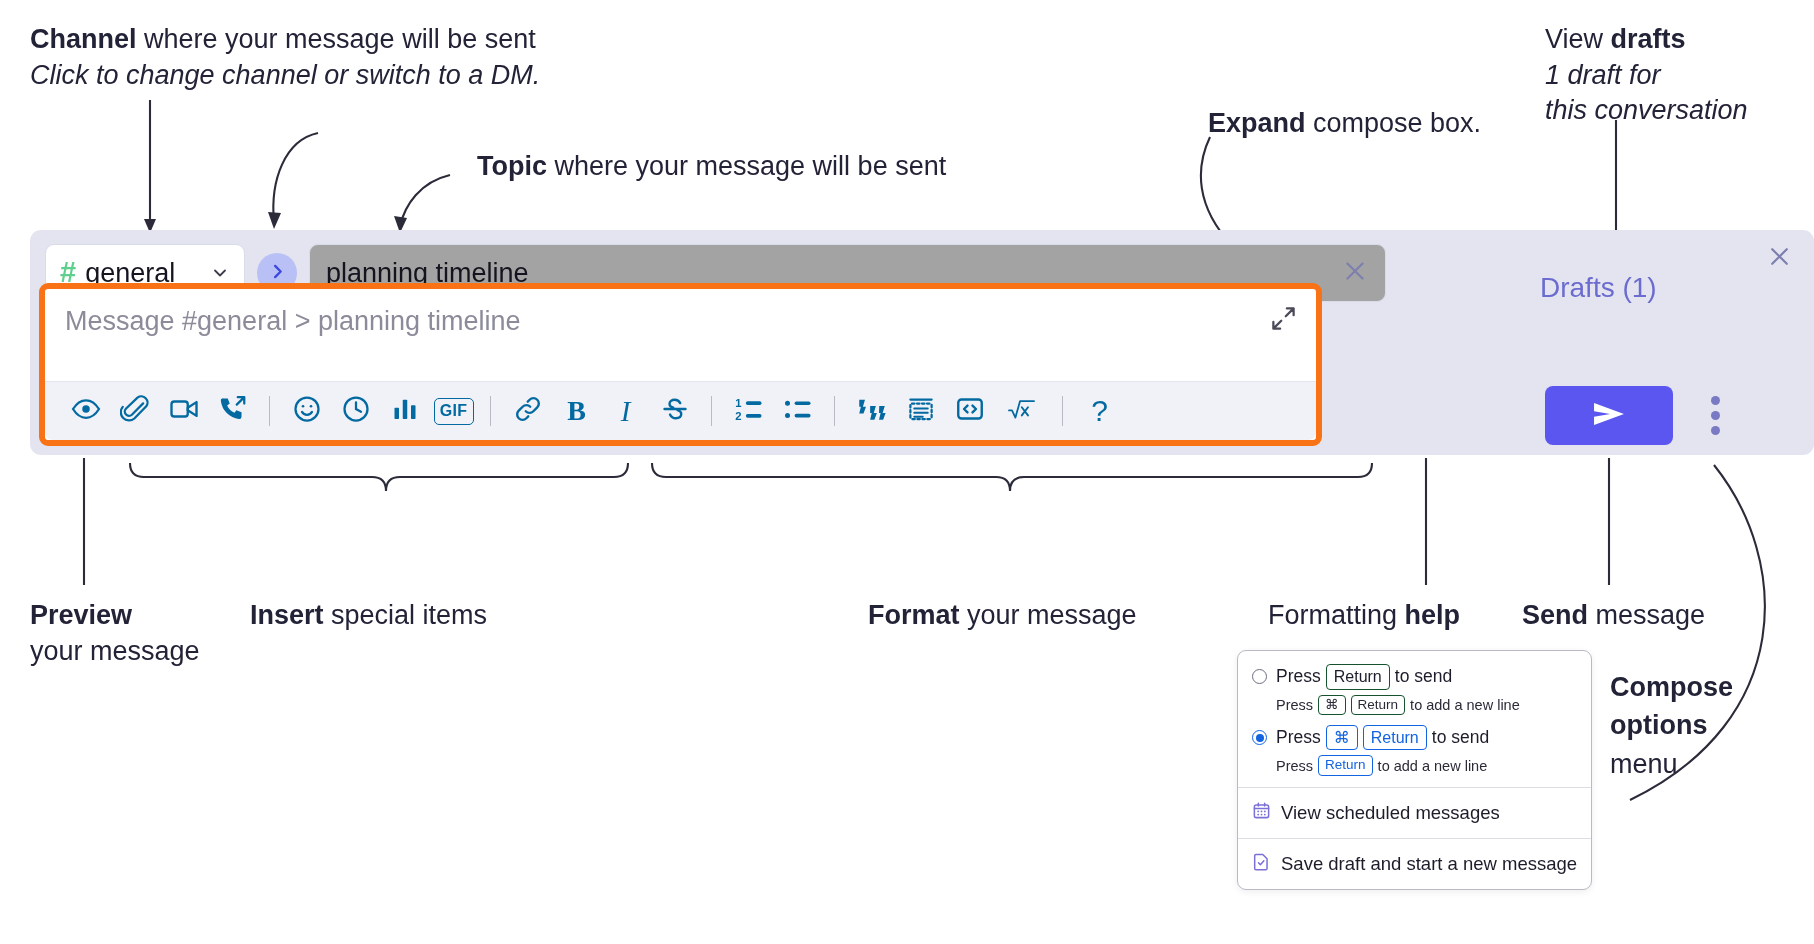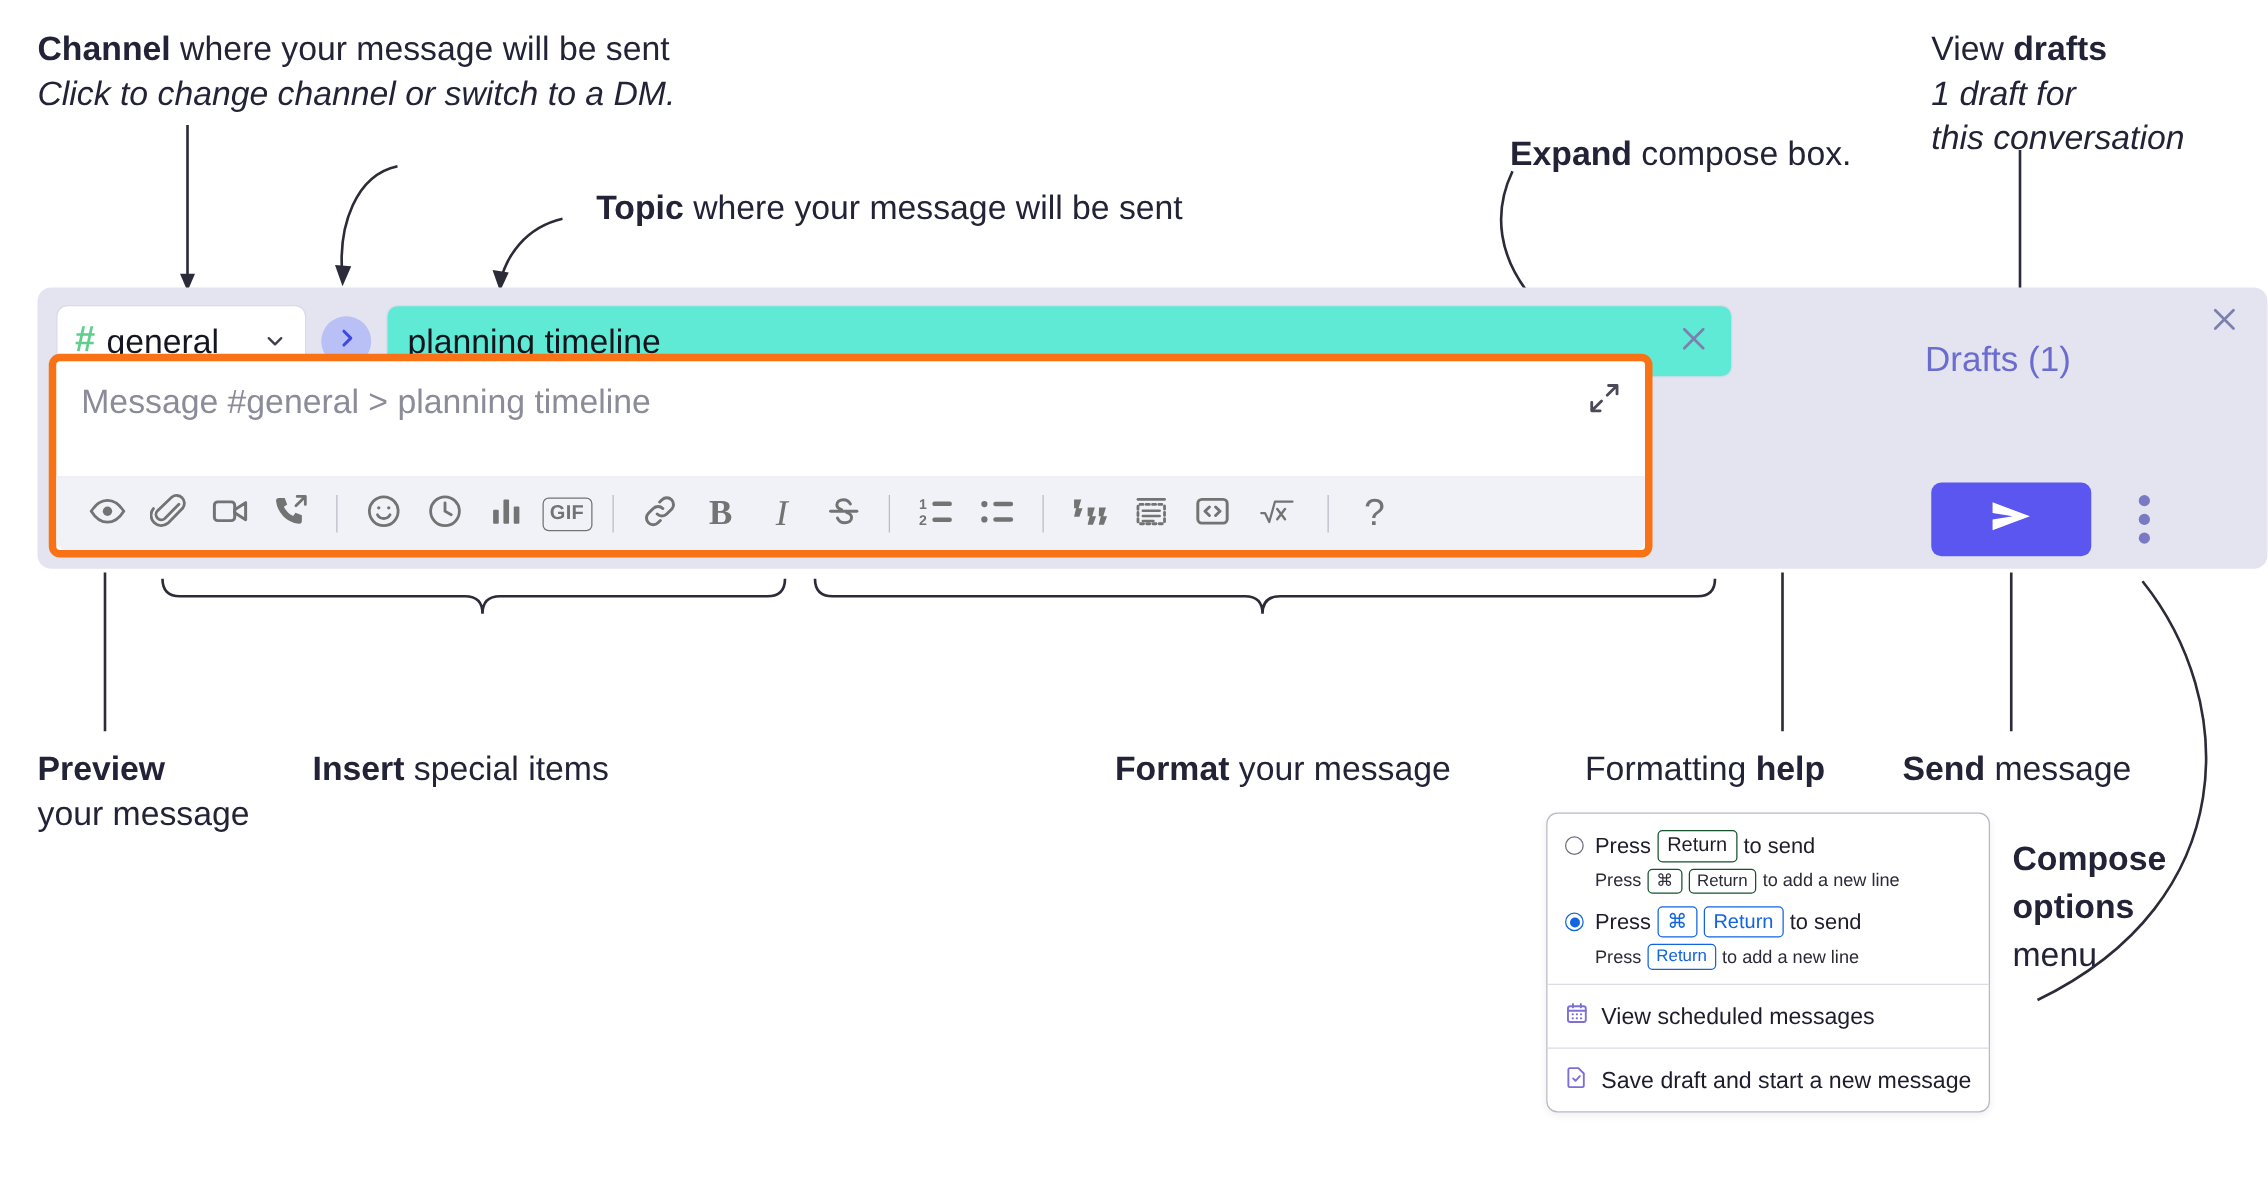--- a/index.html
+++ b/index.html
@@ -48,21 +48,21 @@
   .chev svg { width:20px; height:20px; }
 
   .goto-btn {
     width:40px; height:40px; border-radius:50%; background:#b9c0f5;
     display:flex; align-items:center; justify-content:center; margin:0 12px;
     cursor:pointer; flex:none;
   }
   .goto-btn svg { width:19px; height:19px; color:#3d48e0; }
 
   .topic-field {
-    width:1077px; height:58px; background:#5eead4; border:1px solid #d9dbe9;
+    width:1077px; height:58px; background:#a3a3a3; border:1px solid #d9dbe9;
     border-radius:9px; display:flex; align-items:center; padding:0 8px 0 16px;
   }
   .topic-value { font-size:27px; color:#14141e; flex:1; }
   .topic-clear {
     width:44px; height:44px; display:flex; align-items:center; justify-content:center;
     color:#7d7fae; cursor:pointer;
   }
   .topic-clear svg { width:26px; height:26px; }
 
   .drafts-link {
@@ -86,21 +86,21 @@
   }
   .expand-btn svg { width:27px; height:27px; }
 
   .toolbar {
     height:59px; background:#f1f2f7; border-top:1px solid #e4e5ee;
     border-radius:0 0 8px 8px;
     display:flex; align-items:center; padding:0 16px; gap:0;
   }
   .tb-item {
     width:49px; height:44px; display:flex; align-items:center; justify-content:center;
-    color:#737373; cursor:pointer; flex:none;
+    color:#0369a1; cursor:pointer; flex:none;
   }
   .tb-item svg { width:30px; height:30px; }
   .tb-sep { width:1px; height:30px; background:#b9bac6; margin:0 12px; flex:none; }
   .tb-text { font-weight:700; font-size:28px; font-family:"Liberation Serif", serif; }
   .tb-ital { font-style:italic; font-size:29px; font-family:"Liberation Serif", serif; }
   .tb-q { font-size:30px; font-weight:400; }
 
   .send-btn {
     position:absolute; left:1545px; top:386px; width:128px; height:59px;
     background:#5b56ef; border-radius:8px; display:flex; align-items:center;
@@ -202,21 +202,21 @@
 
   <div class="anno a-28" style="left:30px; top:598px;">
     <div class="b">Preview</div>
     <div>your message</div>
   </div>
 
   <div class="anno a-28" style="left:250px; top:598px;">
     <span class="b">Insert</span><span> special items</span>
   </div>
 
-  <div class="anno a-28" style="left:892px; top:598px;">
+  <div class="anno a-28" style="left:868px; top:598px;">
     <span class="b">Format</span><span> your message</span>
   </div>
 
   <div class="anno a-28" style="left:1268px; top:598px;">
     <span>Formatting </span><span class="b">help</span>
   </div>
 
   <div class="anno a-28" style="left:1522px; top:598px;">
     <span class="b">Send</span><span> message</span>
   </div>

